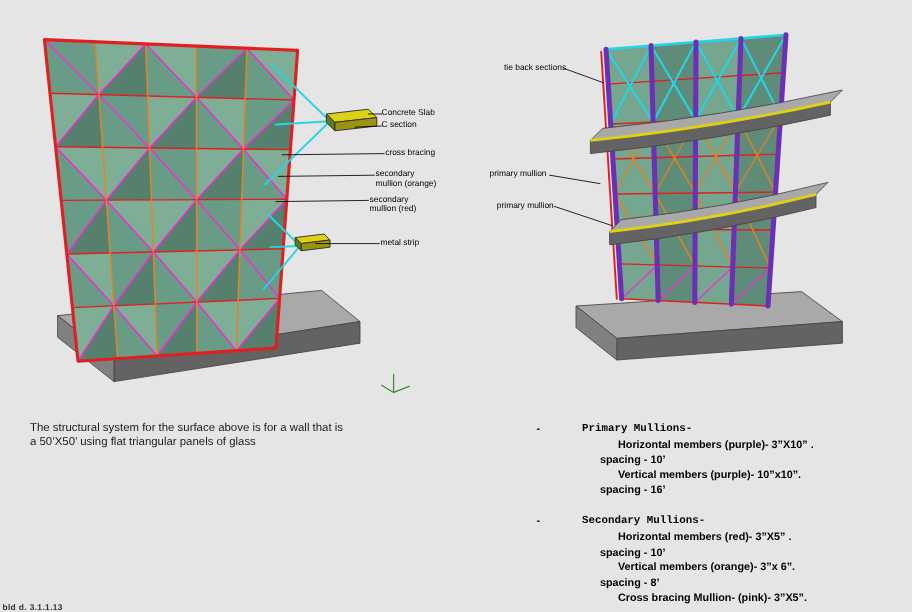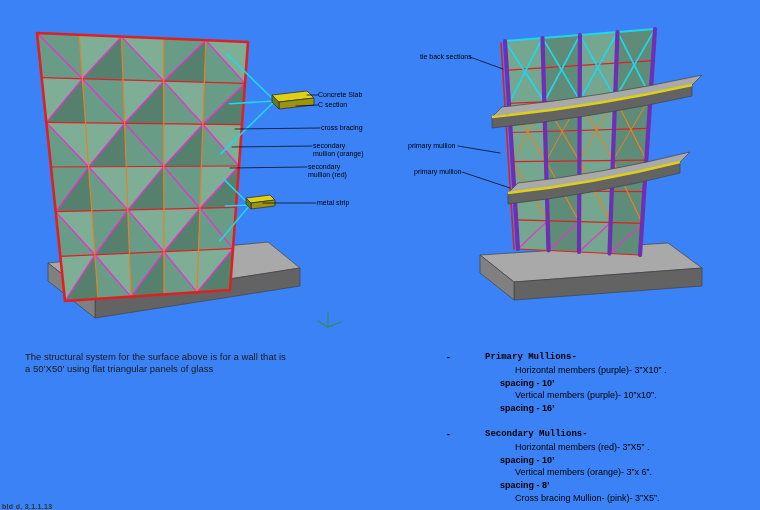--- a/index.html
+++ b/index.html
@@ -1,27 +1,27 @@
 <!DOCTYPE html>
 <html><head>
 <meta charset="utf-8">
 <style>
   *{margin:0;padding:0;box-sizing:border-box;}
   html,body{background:#9a9a9a;}
-  .canvas{position:relative;width:760px;height:510px;background:#3b82f6;overflow:hidden;
+  .canvas{position:relative;width:760px;height:510px;background:#e5e5e5;overflow:hidden;
           font-family:"Liberation Sans",sans-serif;color:#111;}
   .abs{position:absolute;}
   .lbl{position:absolute;font-size:7px;line-height:8px;color:#000;white-space:pre-line;}
   .notes{position:absolute;left:25px;top:351px;width:320px;font-size:9.5px;line-height:12px;color:#1a1a1a;}
   .notes p{margin:0 0 12px 0;white-space:pre-line;}
   .specs{position:absolute;left:447px;top:351px;font-size:9px;line-height:12.8px;color:#000;}
   .spec-head{display:flex;}
   .dash{width:38px;font-weight:bold;}
   .spec-title{font-weight:bold;font-family:Liberation Mono, monospace;}
-  .row.member{margin-left:68px;}
+  .row.member{margin-left:68px;font-weight:bold;}
   .row.spacing{margin-left:53px;font-weight:bold;}
   .sec2{margin-top:13px;}
   .corner{position:absolute;left:2px;top:503px;font-size:7px;font-weight:bold;color:#333;letter-spacing:0.3px;}
 </style>
 </head>
 <body>
 
 <div class="canvas">
 
   <svg id="svg-left" class="abs" style="left:10px;top:5px;" width="400" height="345" viewBox="0 0 400 345">

